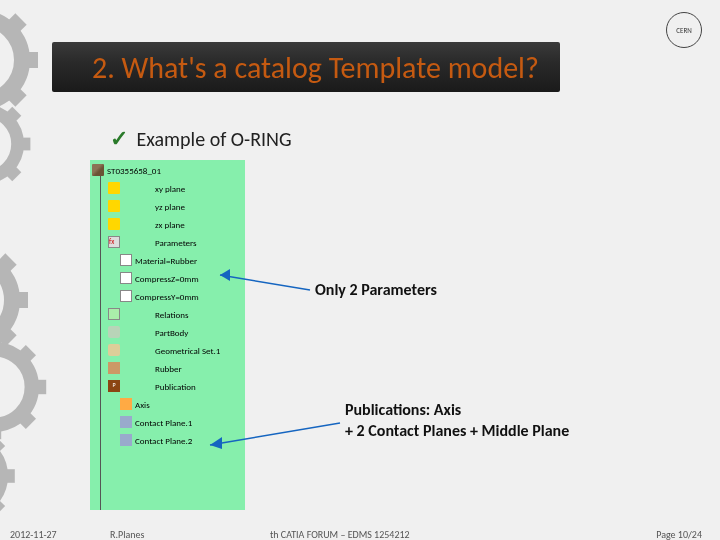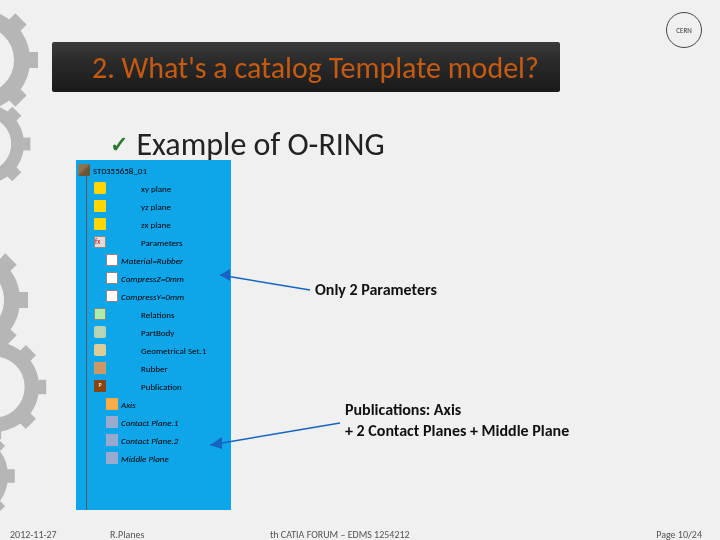--- a/index.html
+++ b/index.html
@@ -61,44 +61,44 @@
     align-items: center;
     z-index: 3;
   }
   .check-icon {
     color: #2a7a2a;
     font-size: 22px;
     margin-right: 8px;
     font-weight: bold;
   }
   .bullet-text {
-    font-size: 32px;
+    font-size: 20px;
     color: #222;
     text-align: center;
   }
   .tree-panel {
     position: absolute;
     top: 160px;
-    left: 76px;
+    left: 90px;
     width: 155px;
     height: 350px;
-    background: #0ea5e9;
+    background: #86efac;
     z-index: 3;
     font-size: 9px;
     color: #000;
   }
   .tree-item {
     display: flex;
     align-items: center;
     padding: 1px 2px;
     position: relative;
   }
   .tree-root { padding-top: 4px; }
   .tree-child { padding-left: 18px; margin-top: 4px; gap: 32px; }
-  .tree-gchild { padding-left: 30px; margin-top: 4px; font-style: italic; }
+  .tree-gchild { padding-left: 30px; margin-top: 4px; }
   .tree-icon {
     width: 12px;
     height: 12px;
     margin-right: 3px;
     display: inline-block;
     flex-shrink: 0;
   }
   .icon-cube { background: linear-gradient(135deg, #8b7355 40%, #6b5335 60%); border-radius: 1px; }
   .icon-plane { background: #ffd700; border-radius: 1px; }
   .icon-fx { background: #ddd; border: 1px solid #888; font-size: 7px; line-height: 10px; color: #c00; }
@@ -241,24 +241,20 @@
       <span>Axis</span>
     </div>
   <div class="tree-item tree-gchild">
       <span class="tree-icon icon-cplane"></span>
       <span>Contact Plane.1</span>
     </div>
   <div class="tree-item tree-gchild">
       <span class="tree-icon icon-cplane"></span>
       <span>Contact Plane.2</span>
     </div>
-  <div class="tree-item tree-gchild">
-      <span class="tree-icon icon-cplane"></span>
-      <span>Middle Plane</span>
-    </div>
 </div>
 
 <svg class="arrow" style="top:255px;left:210px" width="110" height="50">
   <line x1="100" y1="35" x2="10" y2="20" stroke="#1565C0" stroke-width="1.5"></line>
   <polygon points="10,20 20,14 20,26" fill="#1565C0"></polygon>
 </svg>
 <svg class="arrow" style="top:415px;left:200px" width="145" height="40">
   <line x1="140" y1="8" x2="10" y2="30" stroke="#1565C0" stroke-width="1.5"></line>
   <polygon points="10,30 22,22 22,34" fill="#1565C0"></polygon>
 </svg>

